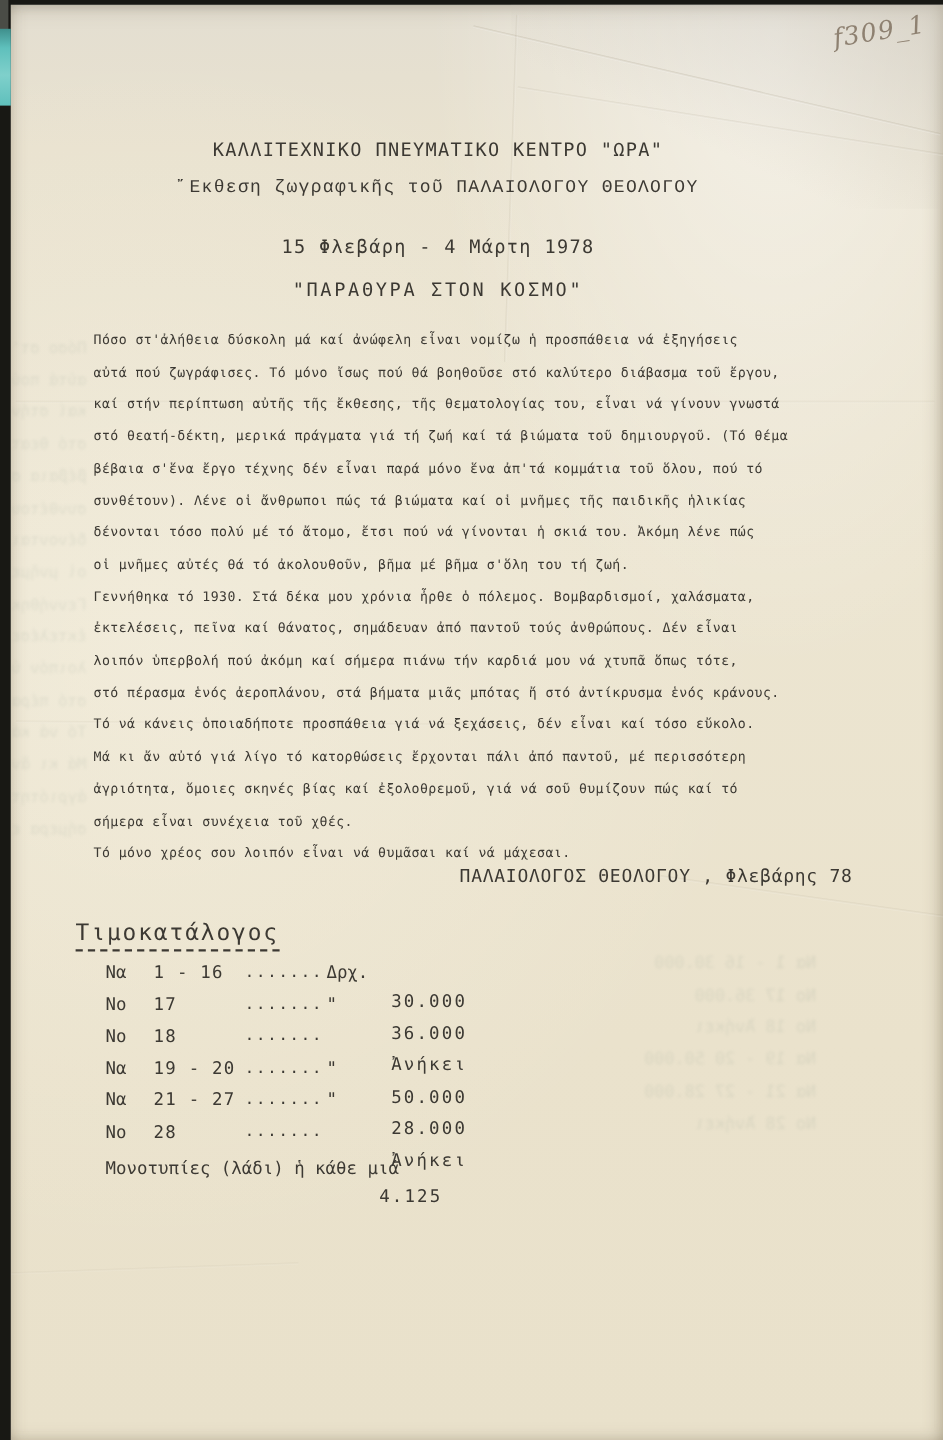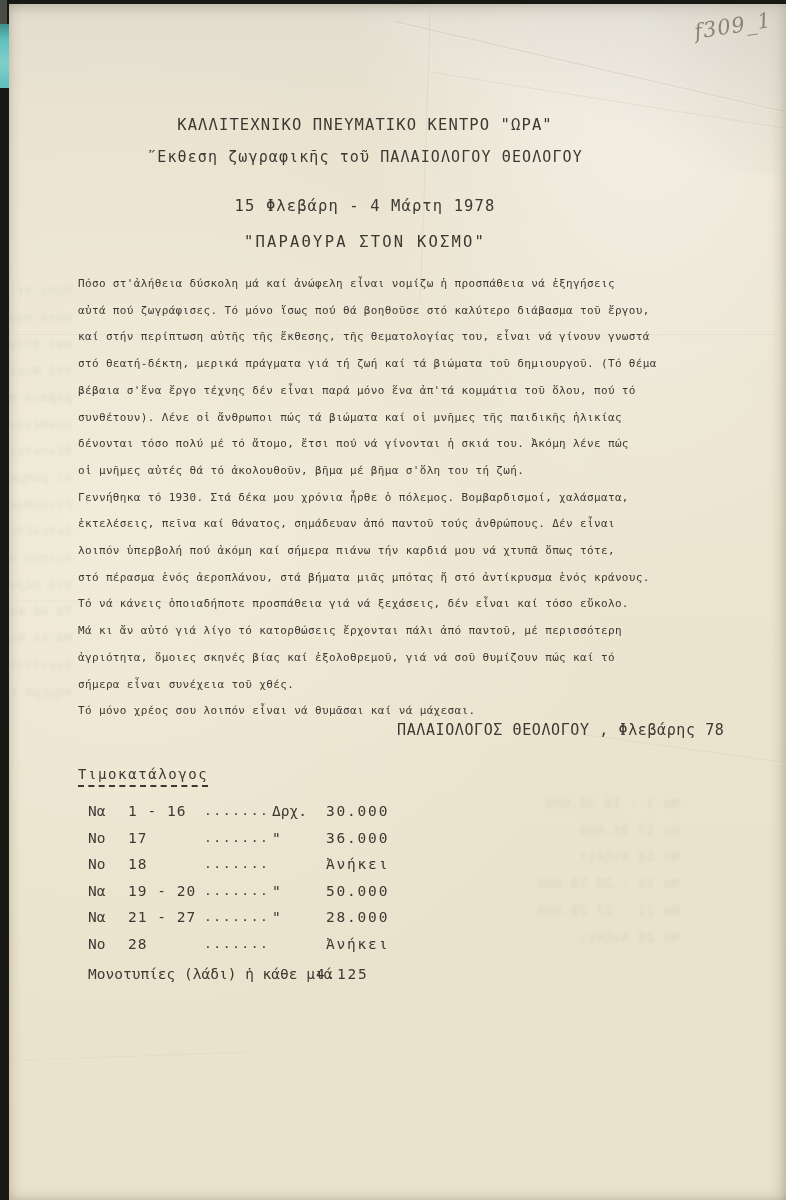--- a/index.html
+++ b/index.html
@@ -51,39 +51,39 @@
   .handnote{
     position:absolute;left:694px;top:14px;
     font-family:"DejaVu Serif",serif;font-style:italic;
     font-size:21px;color:var(--pencil);
     transform:rotate(-9deg);letter-spacing:1px;
   }
   
   .tw{position:absolute;white-space:pre;}
   .hdr{left:20px;width:690px;text-align:center;font-size:15.5px;letter-spacing:1.1px;}
   #hdr1{top:116px;}
-  #hdr2{top:148px;font-size:15px;}
+  #hdr2{top:148px;font-size:15px;font-family:Liberation Mono, monospace;}
   #hdr3{top:197px;}
   #doc-title{top:233px;letter-spacing:2.2px;}
   .bodytext{
     left:78px;top:271px;width:690px;
     font-size:11px;letter-spacing:.35px;line-height:26.7px;
   }
-  .signature{left:383px;top:721px;font-size:15px;letter-spacing:.6px;margin-left:14px;}
+  .signature{left:383px;top:721px;font-size:15px;letter-spacing:.6px;}
   .pl-head{
-    left:78px;top:766px;font-size:14px;letter-spacing:1.6px;
+    left:63px;top:766px;font-size:19px;letter-spacing:1.6px;
     border-bottom:2px dashed var(--ink);padding-bottom:3px;
   }
   .pl-rows{left:88px;top:803px;width:340px;font-size:14.5px;}
   .pl-row{display:flex;height:26.6px;align-items:flex-start;}
   .pl-id{width:40px;}
   .pl-num{width:76px;letter-spacing:1px;}
   .pl-dots{width:64px;overflow:hidden;letter-spacing:1.5px;font-size:13px;}
   .pl-unit{width:54px;text-align:left;padding-left:4px;}
-  .pl-price{letter-spacing:1.8px;}
+  .pl-price{letter-spacing:1.8px;margin-top:24px;}
   .pl-footer{left:88px;top:966px;display:flex;font-size:14.5px;width:340px;}
   .pl-flabel{width:228px;}
 </style>
 </head>
 <body>
 
 <div class="paper">
   <div class="crease fold-tr"></div>
   <div class="crease c-line" style="left:380px;top:62px;width:400px;transform:rotate(13deg);opacity:.8;"></div>
   <div class="crease c-line" style="left:420px;top:96px;width:360px;transform:rotate(9deg);opacity:.55;"></div>

